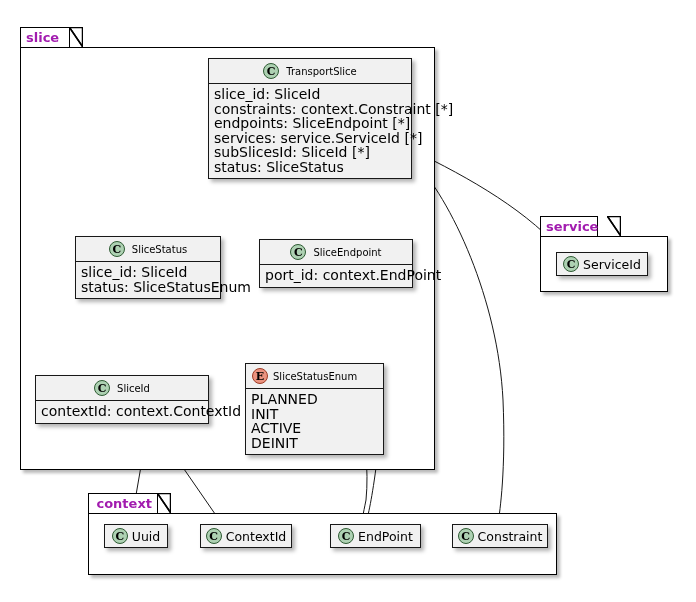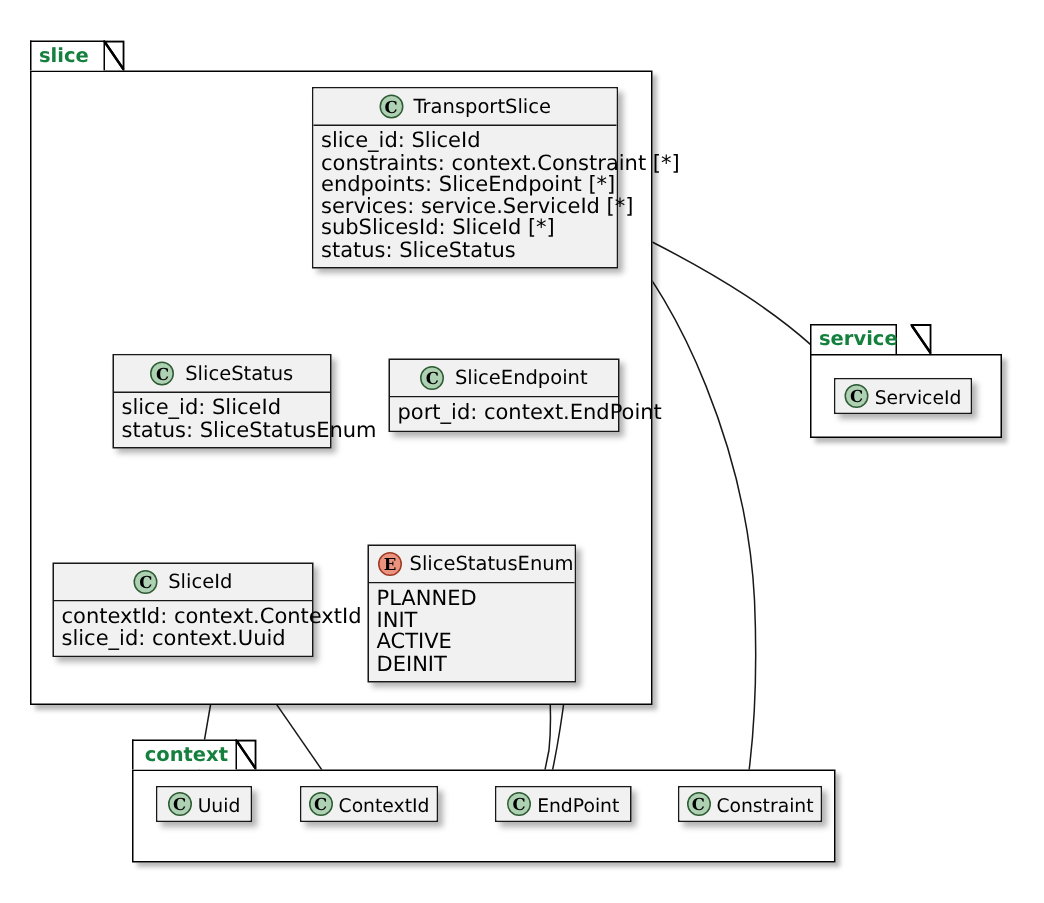--- a/index.html
+++ b/index.html
@@ -43,21 +43,21 @@
     height: 20px;
     background: #FFFFFF;
     border: 1.5px solid #000000;
     border-bottom: none;
     box-sizing: border-box;
     display: flex;
     align-items: center;
     padding: 0 5px;
     font-weight: bold;
     font-size: 13px;
-    color: #15803d;
+    color: #a21caf;
     z-index: 3;
   }
   .pkg-tab-fold {
     position: absolute;
     top: 0;
     width: 14px;
     height: 20px;
     z-index: 3;
   }
   .pkg-body {
@@ -85,21 +85,21 @@
     justify-content: center;
     gap: 7px;
     padding: 4px 8px;
     background: #F1F1F1;
     box-sizing: border-box;
   }
   .cls.with-body .cls-head {
     border-bottom: 1.4px solid #181818;
   }
   .cls-title {
-    font-size: 13px;
+    font-size: 10px;
     color: #000000;
     white-space: nowrap;
   }
   .cls-body {
     padding: 3px 5px 4px 5px;
     background: #F1F1F1;
   }
   .attr {
     font-size: 14px;
     color: #000000;
@@ -238,21 +238,20 @@
     </div>
   </div>
 
   <div class="cls with-body" style="left:35px; top:375px; width:174px;">
     <div class="cls-head">
       <span class="badge badge-class">C</span>
       <span class="cls-title">SliceId</span>
     </div>
     <div class="cls-body">
       <div class="attr">contextId: context.ContextId</div>
-      <div class="attr">slice_id: context.Uuid</div>
     </div>
   </div>
 
   <div class="cls with-body" style="left:245px; top:363px; width:139px;">
     <div class="cls-head" style="justify-content:flex-start; gap:5px; padding:4px 6px;">
       <span class="badge badge-enum">E</span>
       <span class="cls-title">SliceStatusEnum</span>
     </div>
     <div class="cls-body">
       <div class="attr">PLANNED</div>

